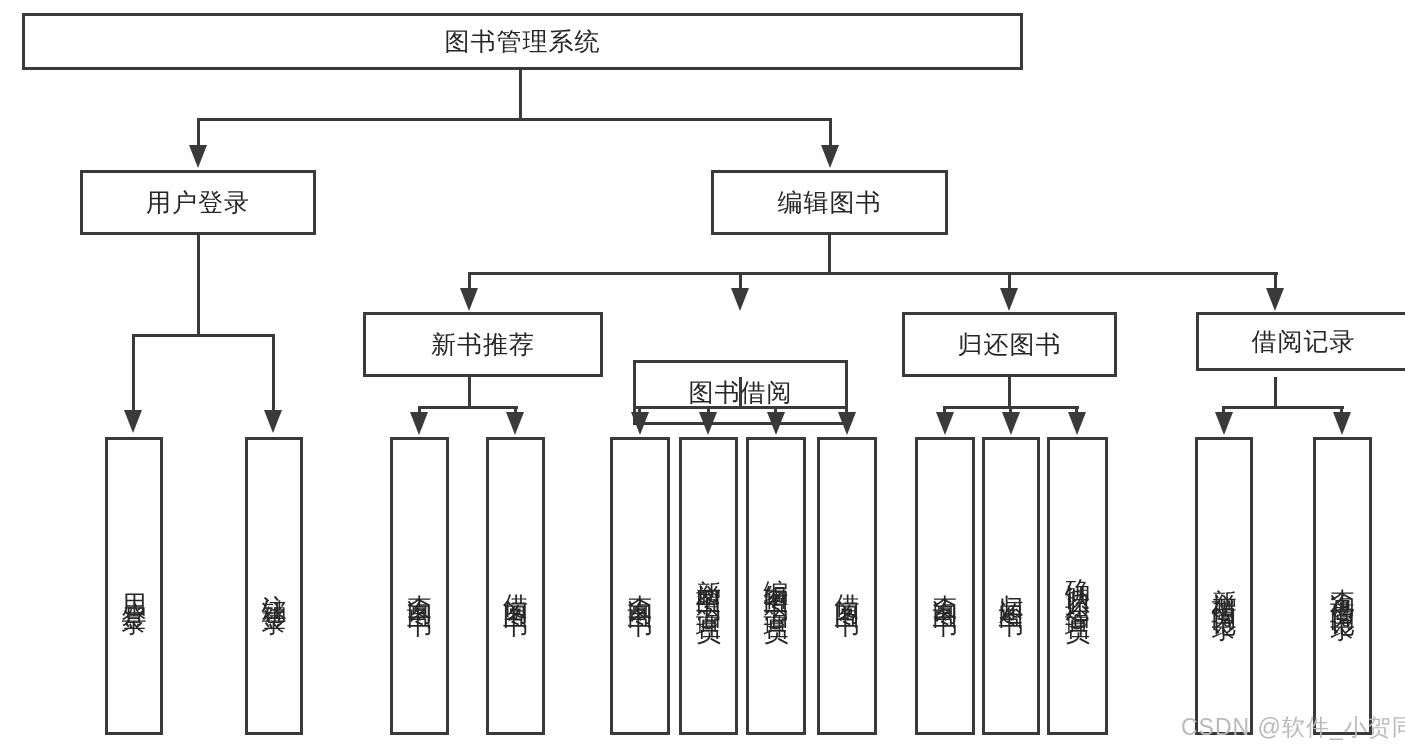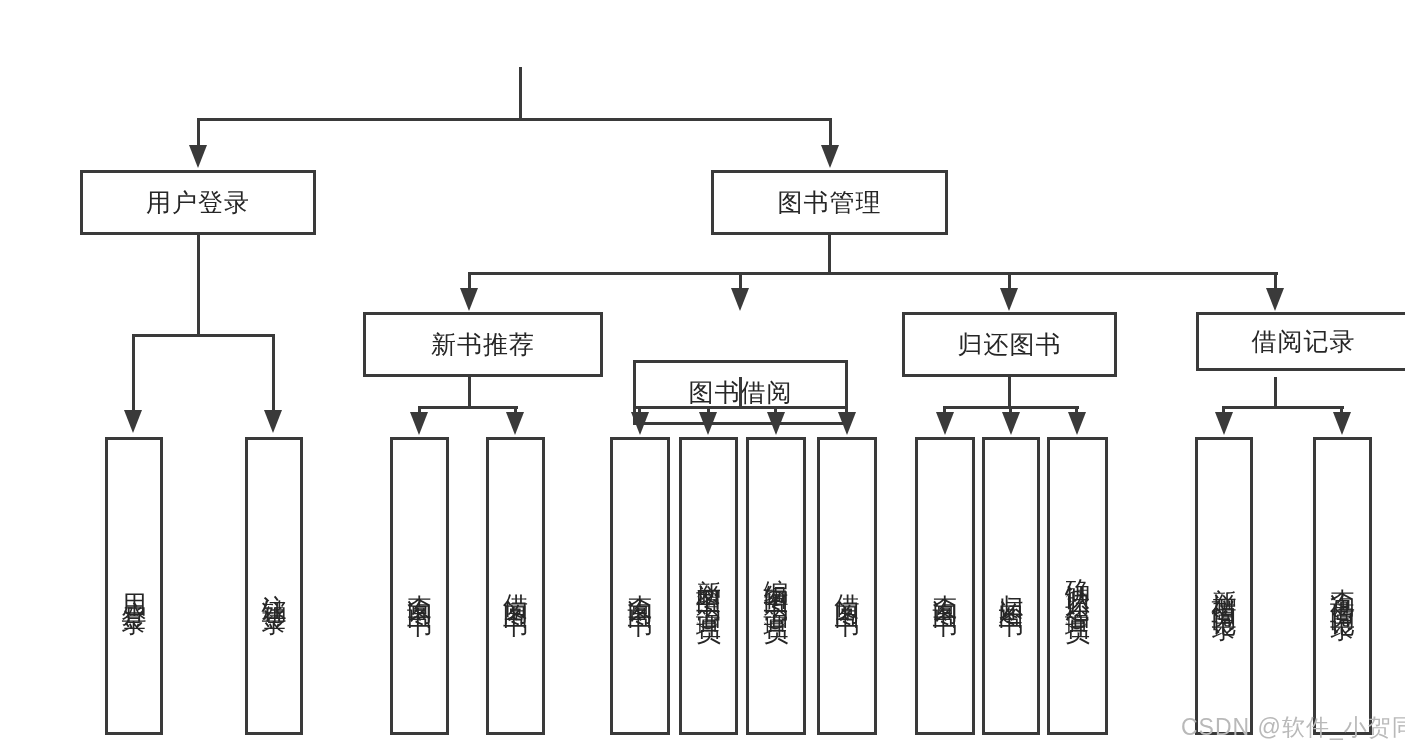--- a/index.html
+++ b/index.html
@@ -66,30 +66,31 @@
     color: var(--wm);
     white-space: nowrap;
     z-index: 5;
   }
 </style>
 </head>
 <body>
 
 <div class="canvas">
 
+  <div class="node h" style="left:22px; top:13px; width:1001px; height:57px;">图书管理系统</div>
 
   <div class="vline" style="left:519px; top:67px; width:3px; height:53px;"></div>
   <div class="hline" style="left:197px; top:118px; width:635px; height:3px;"></div>
   <div class="stem" style="left:197px; top:120px; width:3px; height:28px;"></div>
   <div class="arrow" style="left:189px; top:145px;"></div>
   <div class="stem" style="left:829px; top:120px; width:3px; height:28px;"></div>
   <div class="arrow" style="left:821px; top:145px;"></div>
 
   <div class="node h" style="left:80px; top:170px; width:236px; height:65px;">用户登录</div>
-  <div class="node h" style="left:711px; top:170px; width:237px; height:65px;">图书管理</div>
+  <div class="node h" style="left:711px; top:170px; width:237px; height:65px;">编辑图书</div>
 
   <div class="vline" style="left:197px; top:235px; width:3px; height:102px;"></div>
   <div class="hline" style="left:132px; top:334px; width:143px; height:3px;"></div>
   <div class="stem" style="left:132px; top:336px; width:3px; height:74px;"></div>
   <div class="arrow" style="left:124px; top:410px;"></div>
   <div class="stem" style="left:272px; top:336px; width:3px; height:74px;"></div>
   <div class="arrow" style="left:264px; top:410px;"></div>
 
   <div class="node v" style="left:105px; top:437px; width:58px; height:298px;">用户登录</div>
   <div class="node v" style="left:245px; top:437px; width:58px; height:298px;">注销登录</div>

